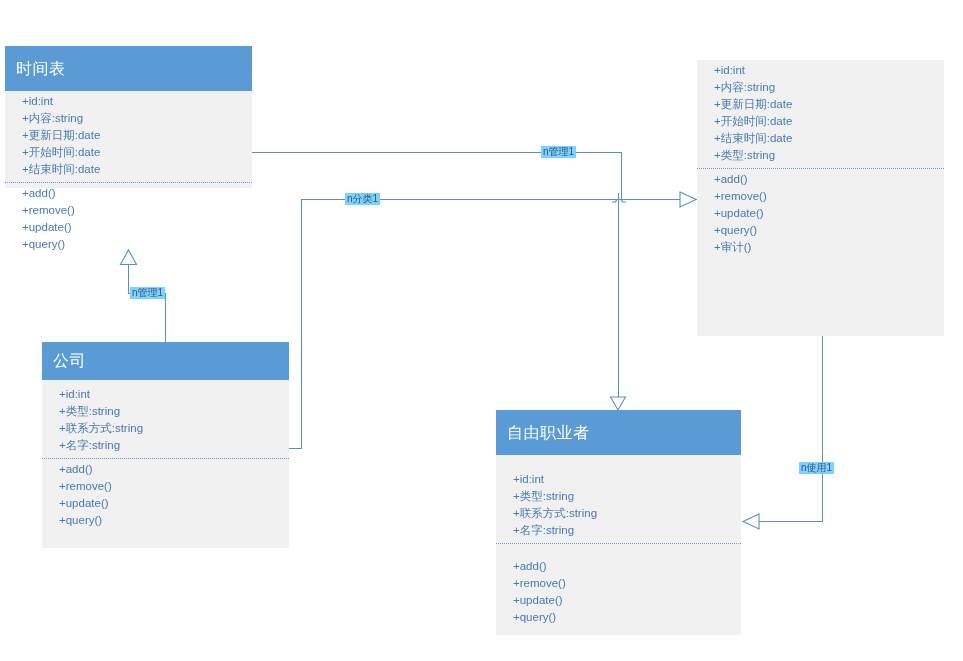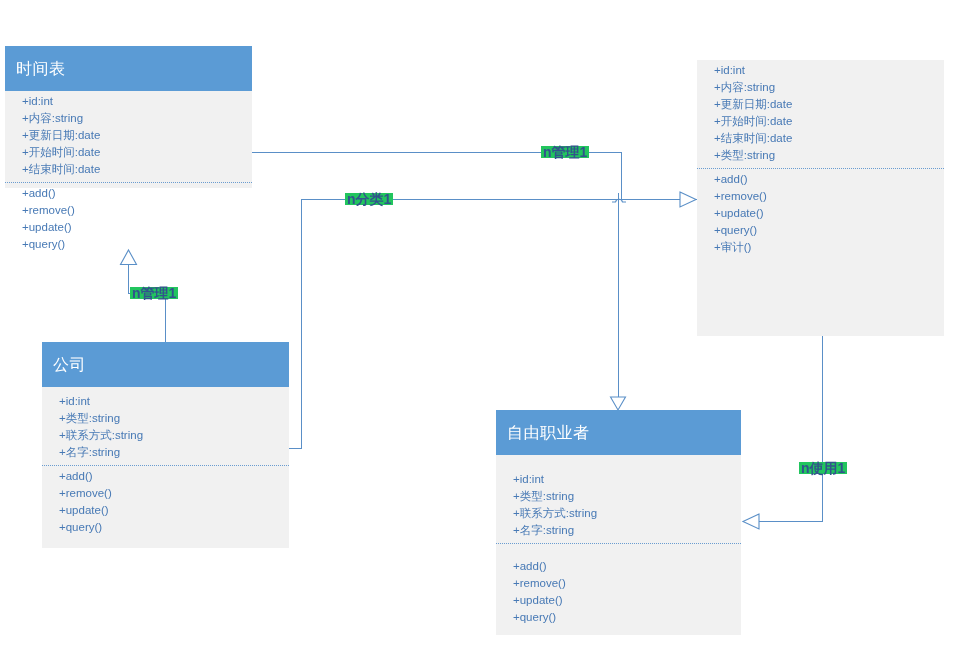--- a/index.html
+++ b/index.html
@@ -58,27 +58,26 @@
     position: absolute;
     background: #5A8FC7;
     z-index: 2;
   }
   .hline { height: 1px; }
   .vline { width: 1px; }
 
   .edge-label {
     position: absolute;
     color: #31538C;
-    font-size: 14px;
+    font-size: 10px;
     line-height: 12px;
-    background: #22c55e;
+    background: #7dd3fc;
     padding: 0 2px;
     white-space: nowrap;
     z-index: 4;
-    font-weight: bold;
   }
 
   .arrowhead {
     position: absolute;
     z-index: 3;
   }
   .arrowhead svg { display: block; overflow: visible; }
 
   .linehop {
     position: absolute;
@@ -169,21 +168,21 @@
     <div class="uml-section methods">
       <div class="uml-row">+add()</div>
       <div class="uml-row">+remove()</div>
       <div class="uml-row">+update()</div>
       <div class="uml-row">+query()</div>
       <div class="uml-row">+审计()</div>
     </div>
   </div>
 
   <div class="uml-class" style="left:42px; top:342px; width:247px; height:206px;">
-    <div class="uml-header" style="height:45px;">公司</div>
+    <div class="uml-header" style="height:38px;">公司</div>
     <div class="uml-section attrs" style="padding-top:6px;">
       <div class="uml-row">+id:int</div>
       <div class="uml-row">+类型:string</div>
       <div class="uml-row">+联系方式:string</div>
       <div class="uml-row">+名字:string</div>
     </div>
     <div class="uml-section methods">
       <div class="uml-row">+add()</div>
       <div class="uml-row">+remove()</div>
       <div class="uml-row">+update()</div>

